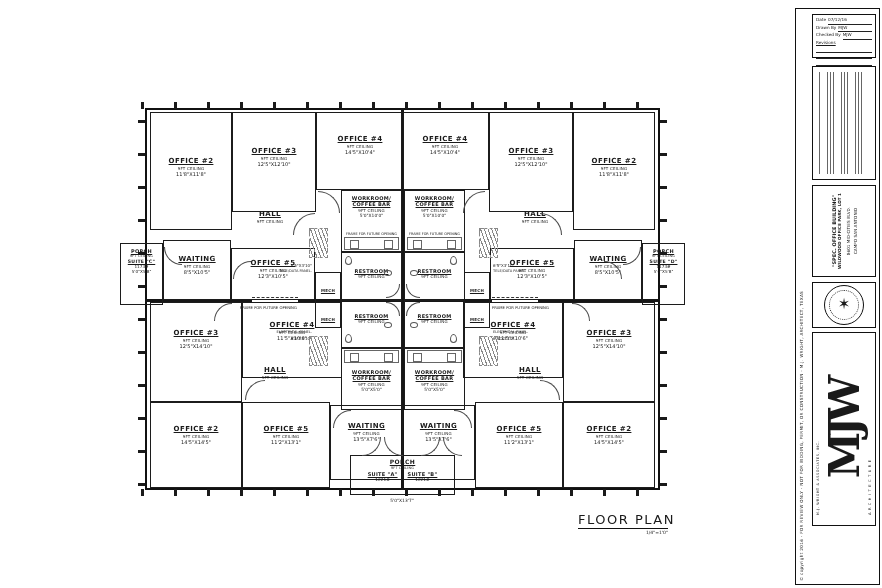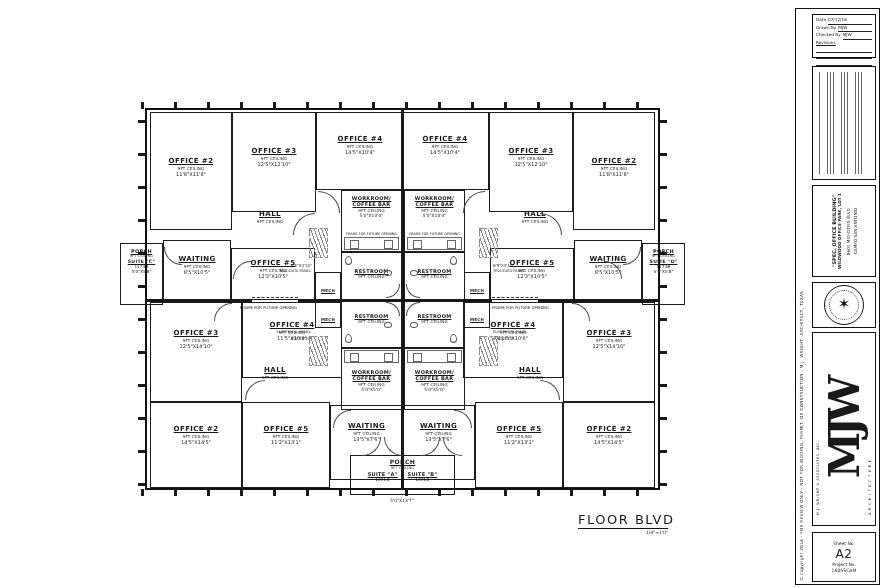--- a/index.html
+++ b/index.html
@@ -307,21 +307,21 @@
     <div class="door qtl" style="left:245px;top:380px;width:20px;height:20px"></div>
     <div class="door qtr" style="left:540px;top:380px;width:20px;height:20px"></div>
     <div class="door qtl" style="left:333px;top:410px;width:18px;height:18px"></div>
     <div class="door qtr" style="left:454px;top:410px;width:18px;height:18px"></div>
     <div class="door qbr" style="left:362px;top:437px;width:19px;height:19px"></div>
     <div class="door qbl" style="left:384px;top:437px;width:19px;height:19px"></div>
     <div class="door qbr" style="left:421px;top:437px;width:19px;height:19px"></div>
     <div class="door qbl" style="left:443px;top:437px;width:19px;height:19px"></div>
 
     <div class="abs" style="left:578px;top:512px;width:90px">
-      <div style="font-size:13px;letter-spacing:1.5px;border-bottom:1.3px solid #111;padding-bottom:1px;white-space:nowrap">FLOOR BLVD</div>
+      <div style="font-size:13px;letter-spacing:1.5px;border-bottom:1.3px solid #111;padding-bottom:1px;white-space:nowrap">FLOOR PLAN</div>
       <div style="font-size:4.5px;text-align:right;margin-top:1px">1/4"=1'0"</div>
     </div>
   </div>
 
   <div class="abs" style="left:795px;top:8px;width:85px;height:577px;border:1.2px solid #111;box-sizing:border-box"></div>
 
   <div class="abs" style="left:799px;top:581px;width:400px;transform-origin:0 0;transform:rotate(-90deg);font-size:4.2px;letter-spacing:.3px;white-space:nowrap">© copyright 2016 - FOR REVIEW ONLY - NOT FOR BIDDING, PERMIT, OR CONSTRUCTION - M.J. WRIGHT, ARCHITECT, TEXAS</div>
 
   <div class="tb-box" style="left:812px;top:14px;width:64px;height:44px;padding:2px 3px">
     <div class="tbrow">
@@ -363,20 +363,14 @@
       <div style="position:absolute;left:50%;top:50%;transform:translate(-50%,-54%);font-size:15px">✶</div>
     </div>
   </div>
 
   <div class="tb-box" style="left:812px;top:332px;width:64px;height:194px">
     <div class="rotc" style="font-size:42px;font-weight:900;letter-spacing:-5px;font-family:'DejaVu Serif',serif">MJW</div>
     <div class="vtext" style="left:3px;top:12px;height:170px;font-size:3.4px;letter-spacing:.6px">M.J. WRIGHT &amp; ASSOCIATES, INC.</div>
     <div class="vtext" style="right:3px;top:12px;height:170px;font-size:3.6px;letter-spacing:2.5px">ARCHITECTURE</div>
   </div>
 
-  <div class="tb-box" style="left:812px;top:532px;width:64px;height:50px;display:flex;flex-direction:column;align-items:center;justify-content:center;gap:1px">
-    <div style="font-size:4.4px">Sheet No.</div>
-    <div style="font-size:12px;letter-spacing:.5px">A2</div>
-    <div style="font-size:4.4px">Project No.</div>
-    <div style="font-size:4.6px">1605SCAM</div>
-  </div>
 
 </div>
 
 </body></html>

